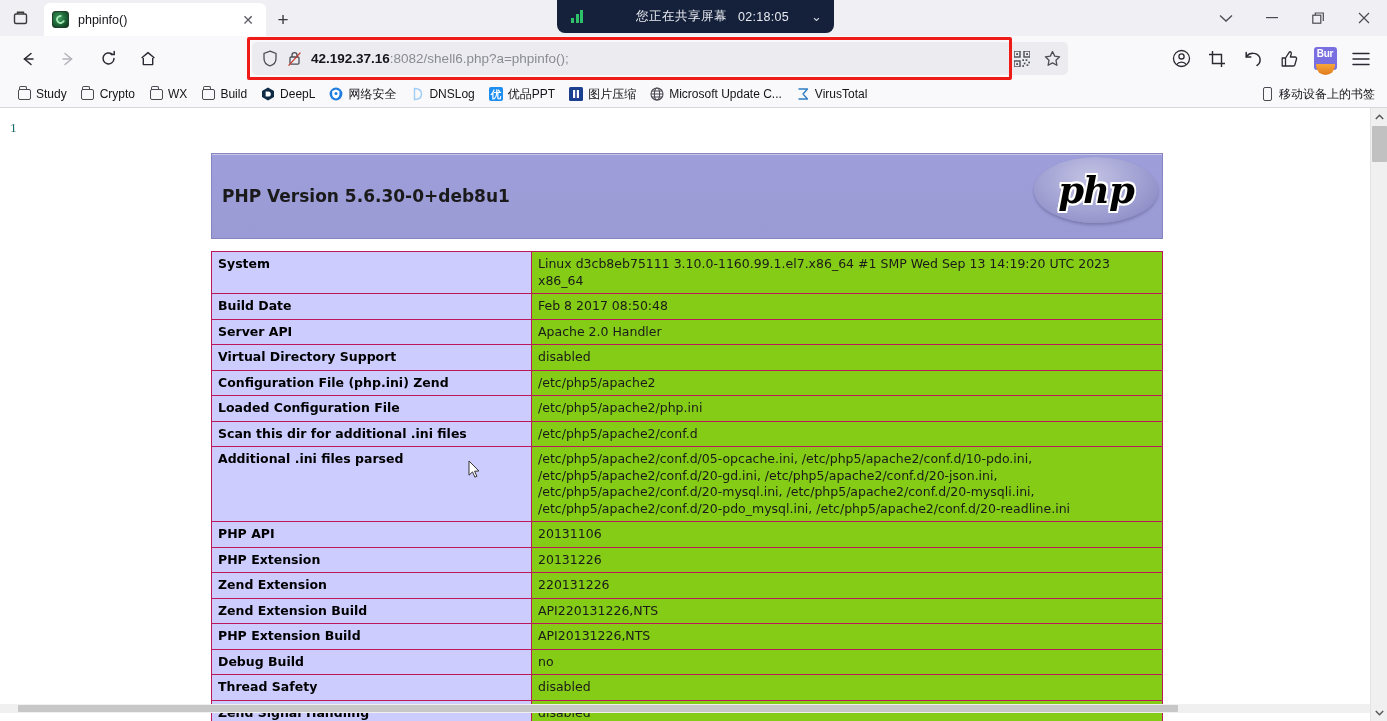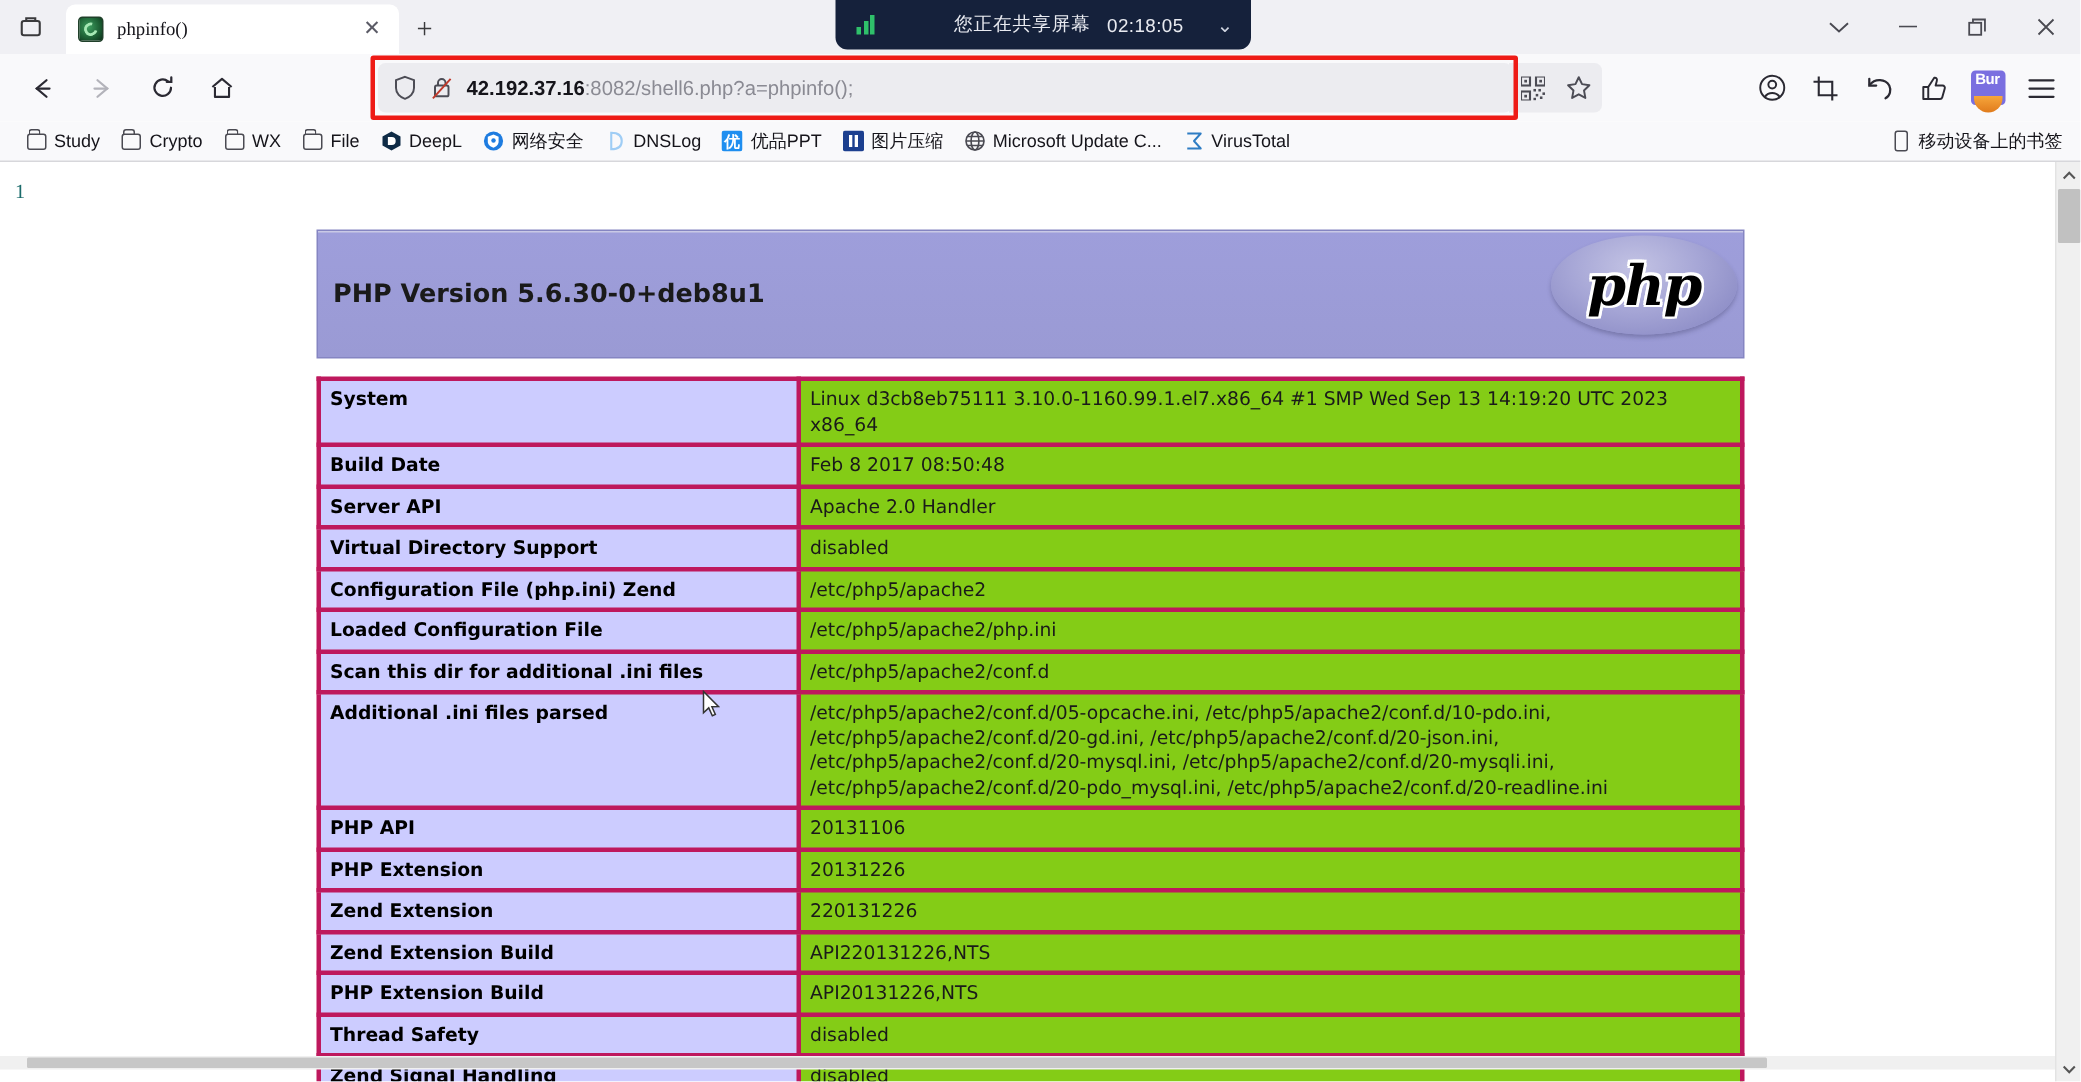--- a/index.html
+++ b/index.html
@@ -8,21 +8,21 @@
     overflow: hidden;
     font-family: "Liberation Sans", sans-serif;
     background: #ffffff;
   }
   body { position: relative; }
 
   
   .tabstrip {
     position: absolute; top: 0; left: 0; width: 1387px; height: 36px;
     background: #f0f0f4;
-    display: flex; align-items: flex-end; font-family: Liberation Serif, serif;
+    display: flex; align-items: flex-end;
   }
   .tab-list-btn {
     width: 40px; height: 36px;
     display: flex; align-items: center; justify-content: center;
     color: #3a3a3c;
   }
   .tab {
     margin-left: 4px;
     width: 222px; height: 33px;
     background: #ffffff;
@@ -238,21 +238,21 @@
   }
 
   table.phpinfo {
     margin-top: 12px;
     width: 952px;
     border-collapse: collapse;
     border: 1px solid #9b9bc4;
     table-layout: fixed;
   }
   table.phpinfo td {
-    border: 3px solid #be185d;
+    border: 1px solid #be185d;
     padding: 4px 6px;
     font-size: 12.5px;
     vertical-align: top;
     line-height: 1.32;
     font-family:"DejaVu Sans", sans-serif;
   }
   td.e {
     width: 320px;
     background: #ccccff;
     font-weight: 700;
@@ -475,21 +475,21 @@
   <div class="bm">
     <span class="bm-ico">
         <span class="folder-ico"></span>
       </span>
     <span>WX</span>
   </div>
   <div class="bm">
     <span class="bm-ico">
         <span class="folder-ico"></span>
       </span>
-    <span>File</span>
+    <span>Build</span>
   </div>
 
   <div class="bm">
     <span class="bm-ico">
       <svg width="14" height="14" viewBox="0 0 14 14">
           <path d="M7 0.6 L13 4 V10 L7 13.4 L1 10 V4 Z" fill="#0f2b46"></path>
           <path d="M4.6 4.4 h2.6 a2.6 2.6 0 0 1 0 5.2 H4.6 Z" fill="#fff"></path>
         </svg>
     </span>
     <span>DeepL</span>
@@ -625,20 +625,24 @@
           </tr>
           <tr>
             <td class="e">Zend Extension Build</td>
             <td class="v">API220131226,NTS</td>
           </tr>
           <tr>
             <td class="e">PHP Extension Build</td>
             <td class="v">API20131226,NTS</td>
           </tr>
           <tr>
+            <td class="e">Debug Build</td>
+            <td class="v">no</td>
+          </tr>
+          <tr>
             <td class="e">Thread Safety</td>
             <td class="v">disabled</td>
           </tr>
           <tr>
             <td class="e">Zend Signal Handling</td>
             <td class="v">disabled</td>
           </tr>
 
         </tbody>
       </table>

